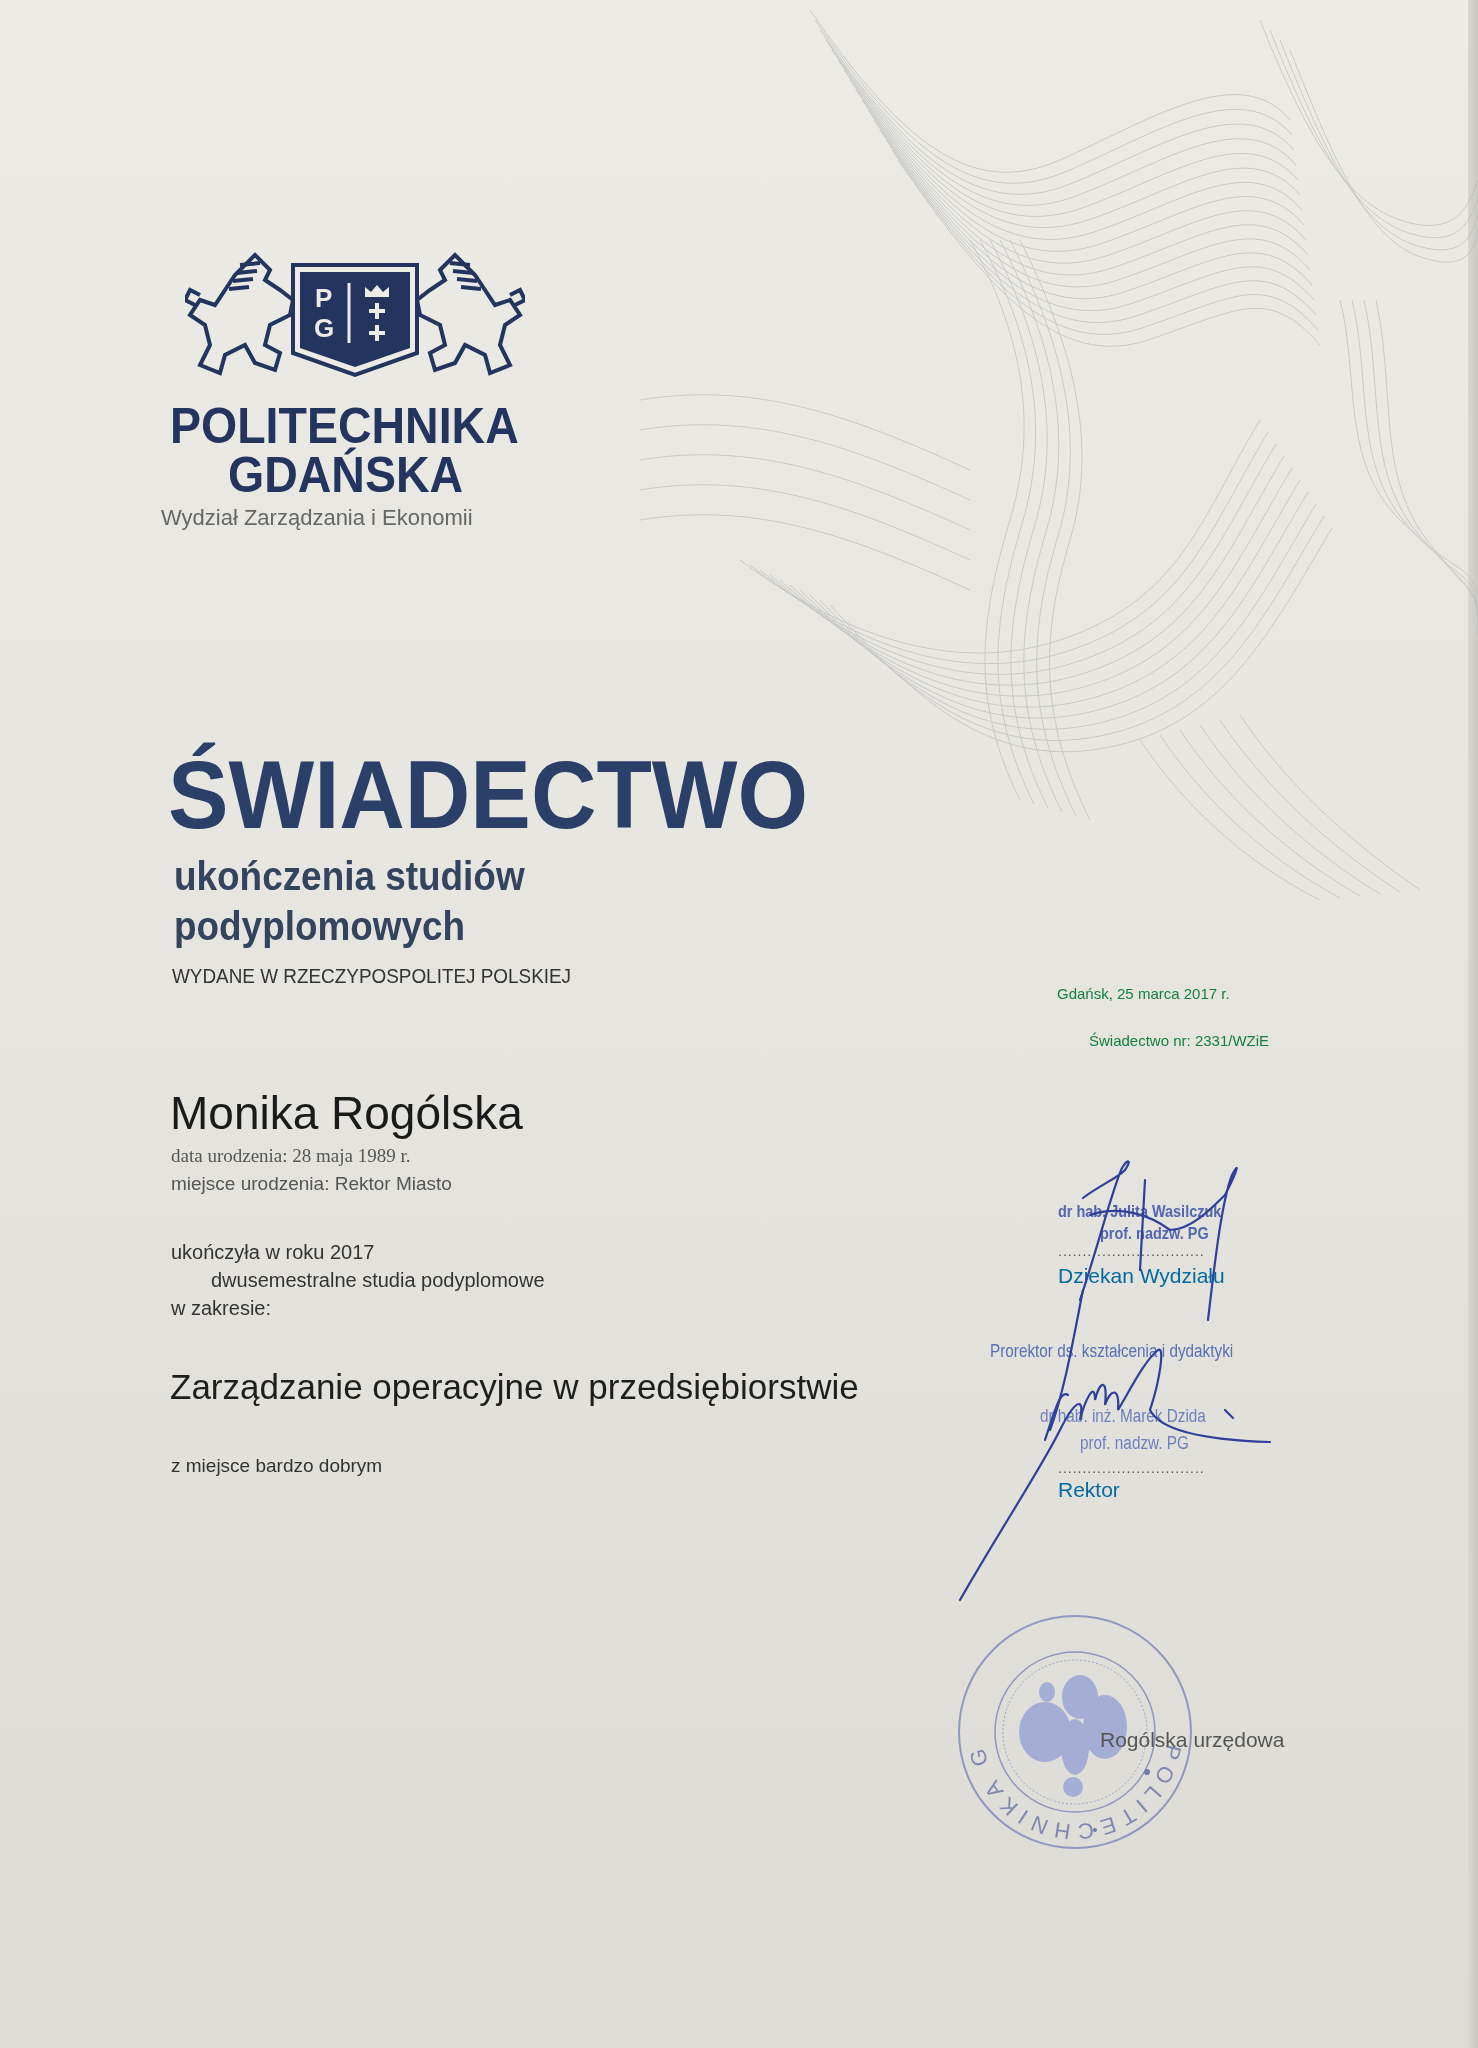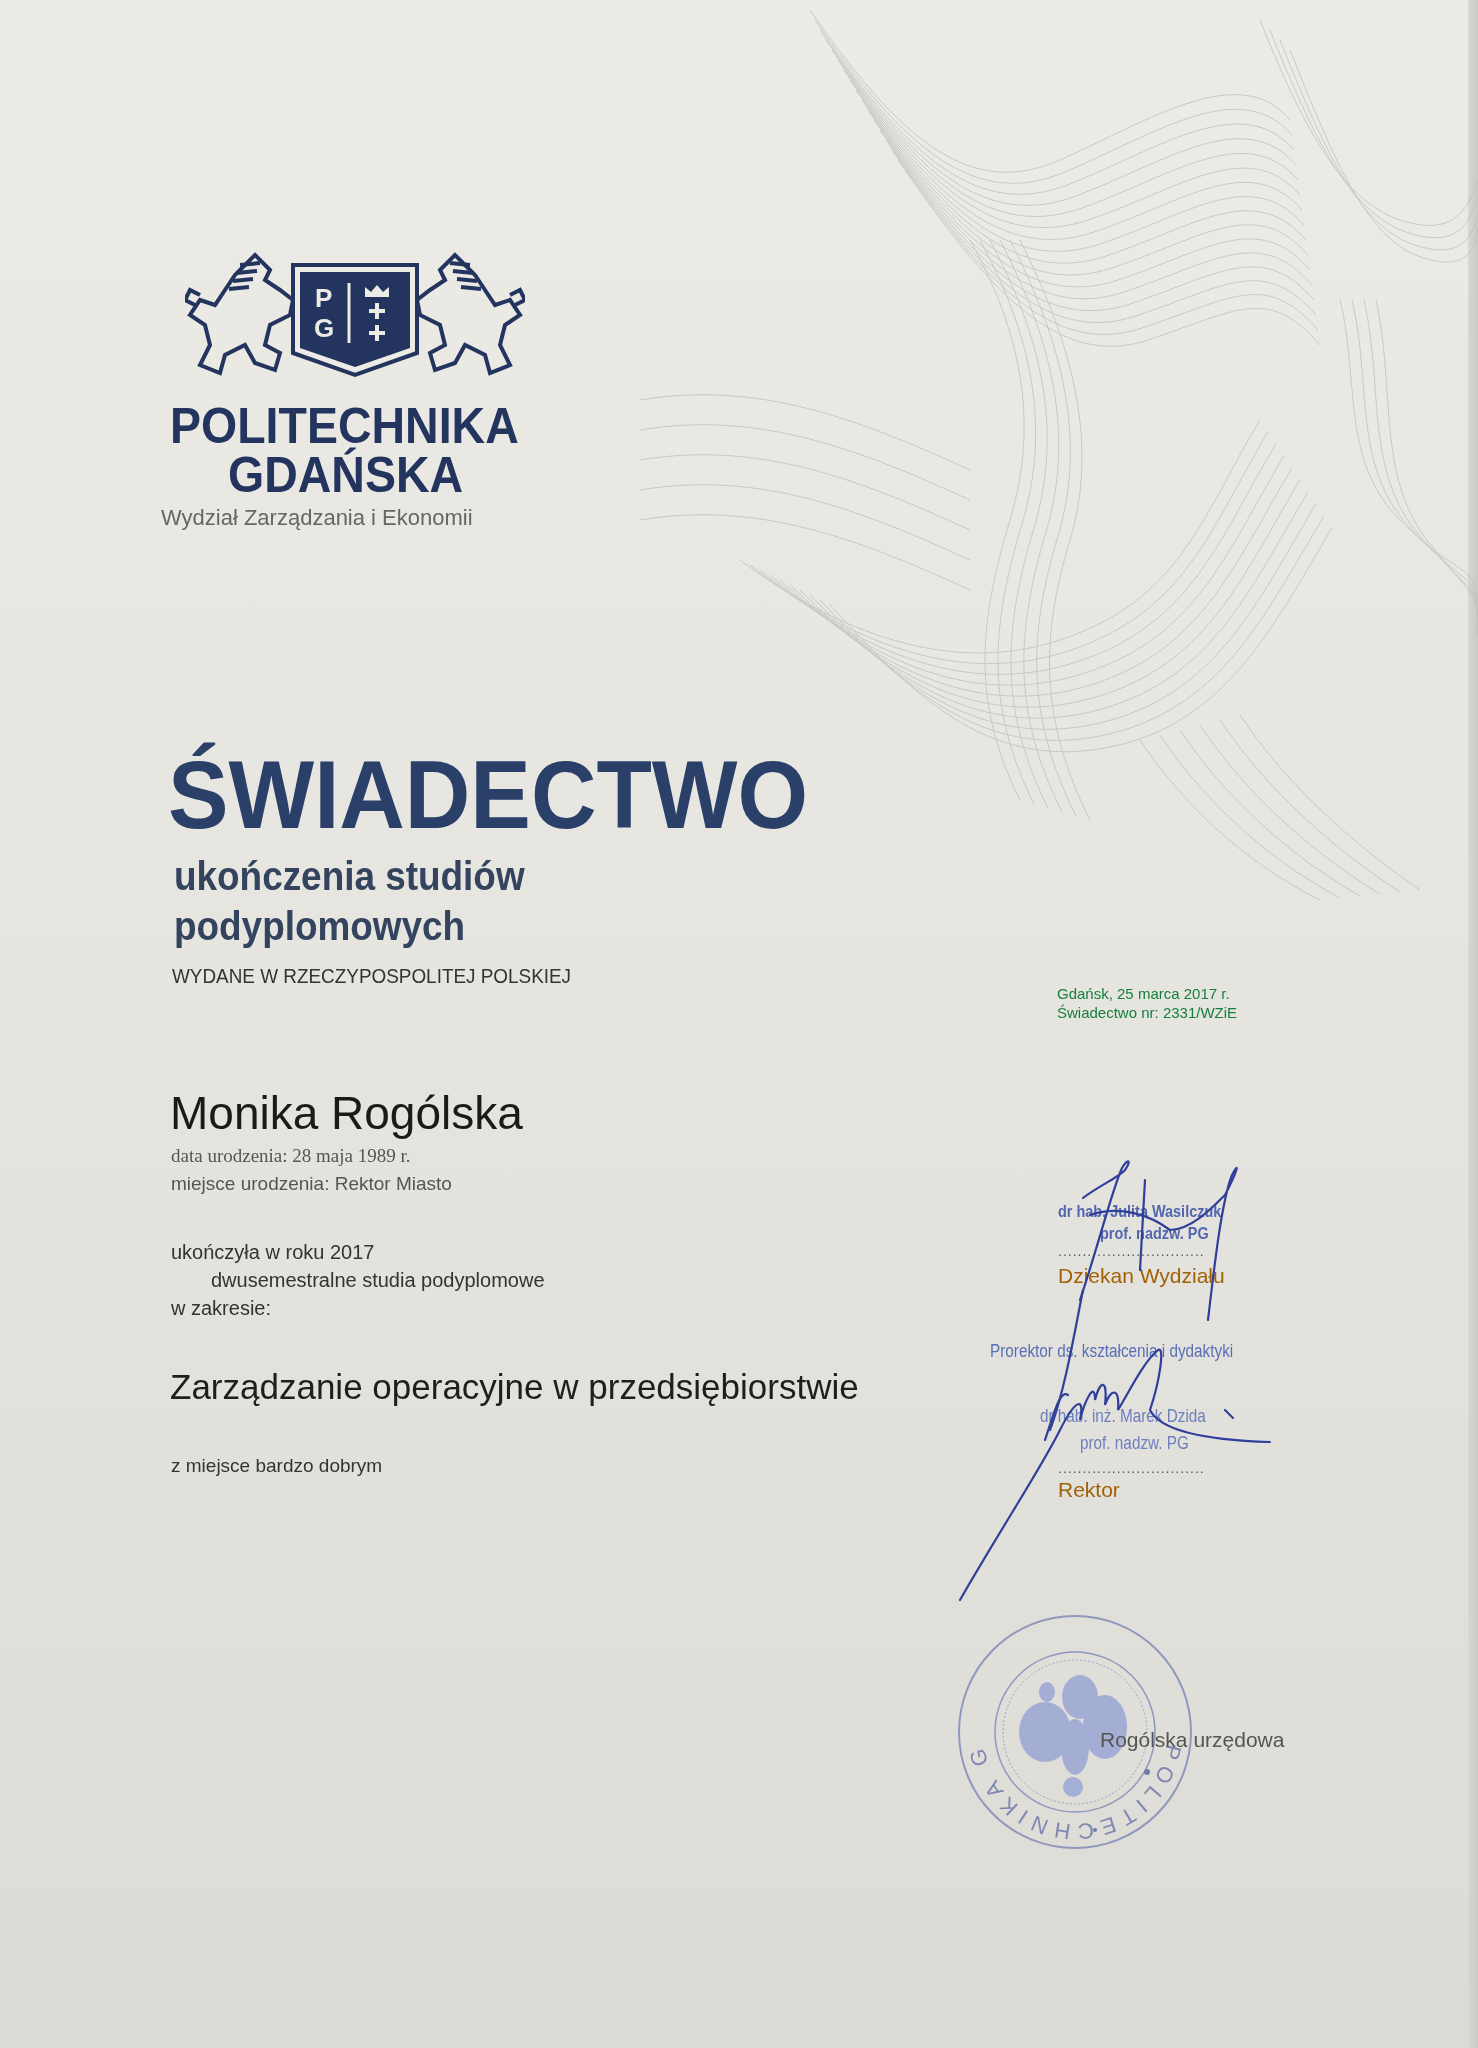--- a/index.html
+++ b/index.html
@@ -29,41 +29,41 @@
   .subtitle { left:174px; font-size:41px; font-weight:bold; color:#34445e;
     transform:scaleX(0.9); transform-origin:left top; line-height:48px; }
   .sub1 { top:852px; }
   .sub2 { top:902px; }
   .issued { left:172px; top:964px; font-size:21px; color:#333;
     transform:scaleX(0.9); transform-origin:left top; }
 
   
   .meta { left:1057px; font-size:15px; color:#15803d; line-height:26px; }
   .meta1 { top:981px; }
-  .meta2 { top:1000px; }
+  .meta2 { top:1028px;margin-left:32px; }
 
   
   .name { left:170px; top:1086px; font-size:46px; color:#1a1a1a; line-height:54px; }
   .small { left:171px; font-size:19px; color:#555; line-height:24px; }
   .dob { top:1144px;font-family:Liberation Serif, serif; }
   .pob { top:1172px; }
   .body-txt { left:171px; font-size:20px; color:#333; line-height:28px; }
   .b1 { top:1238px; }
   .b2 { top:1266px;margin-left:40px; }
   .b3 { top:1294px; }
   .program { left:170px; top:1366px; font-size:35px; color:#1e1e1e; line-height:42px; }
   .result { left:171px; top:1455px; font-size:19px; color:#333; }
 
   
   .stamp-text { color:#5366b0; font-weight:bold; font-size:17px; }
   .sig1-name { left:1058px; top:1202px; transform:scaleX(0.85); transform-origin:left top; }
   .sig1-title { left:1100px; top:1224px; transform:scaleX(0.85); transform-origin:left top; }
   .dots { color:#555; font-size:14px; letter-spacing:1px; }
   .dots1 { left:1058px; top:1243px; }
-  .role { font-size:21px; color:#a16207; }
+  .role { font-size:21px; color:#0369a1; }
   .role1 { left:1058px; top:1264px; }
   .prorektor { left:990px; top:1341px; transform:scaleX(0.85); transform-origin:left top; font-weight:normal; font-size:18px; color:#5a6fb8; }
   .sig2-name { left:1040px; top:1406px; font-weight:normal; font-size:18px; color:#6e7fbf; transform:scaleX(0.85); transform-origin:left top; }
   .sig2-title { left:1080px; top:1433px; font-weight:normal; font-size:18px; color:#6e7fbf; transform:scaleX(0.85); transform-origin:left top; }
   .dots2 { left:1058px; top:1460px; }
   .role2 { left:1058px; top:1478px; }
 
   .signatures-svg { position:absolute; left:0; top:0; width:1478px; height:2048px; pointer-events:none; }
 
   

